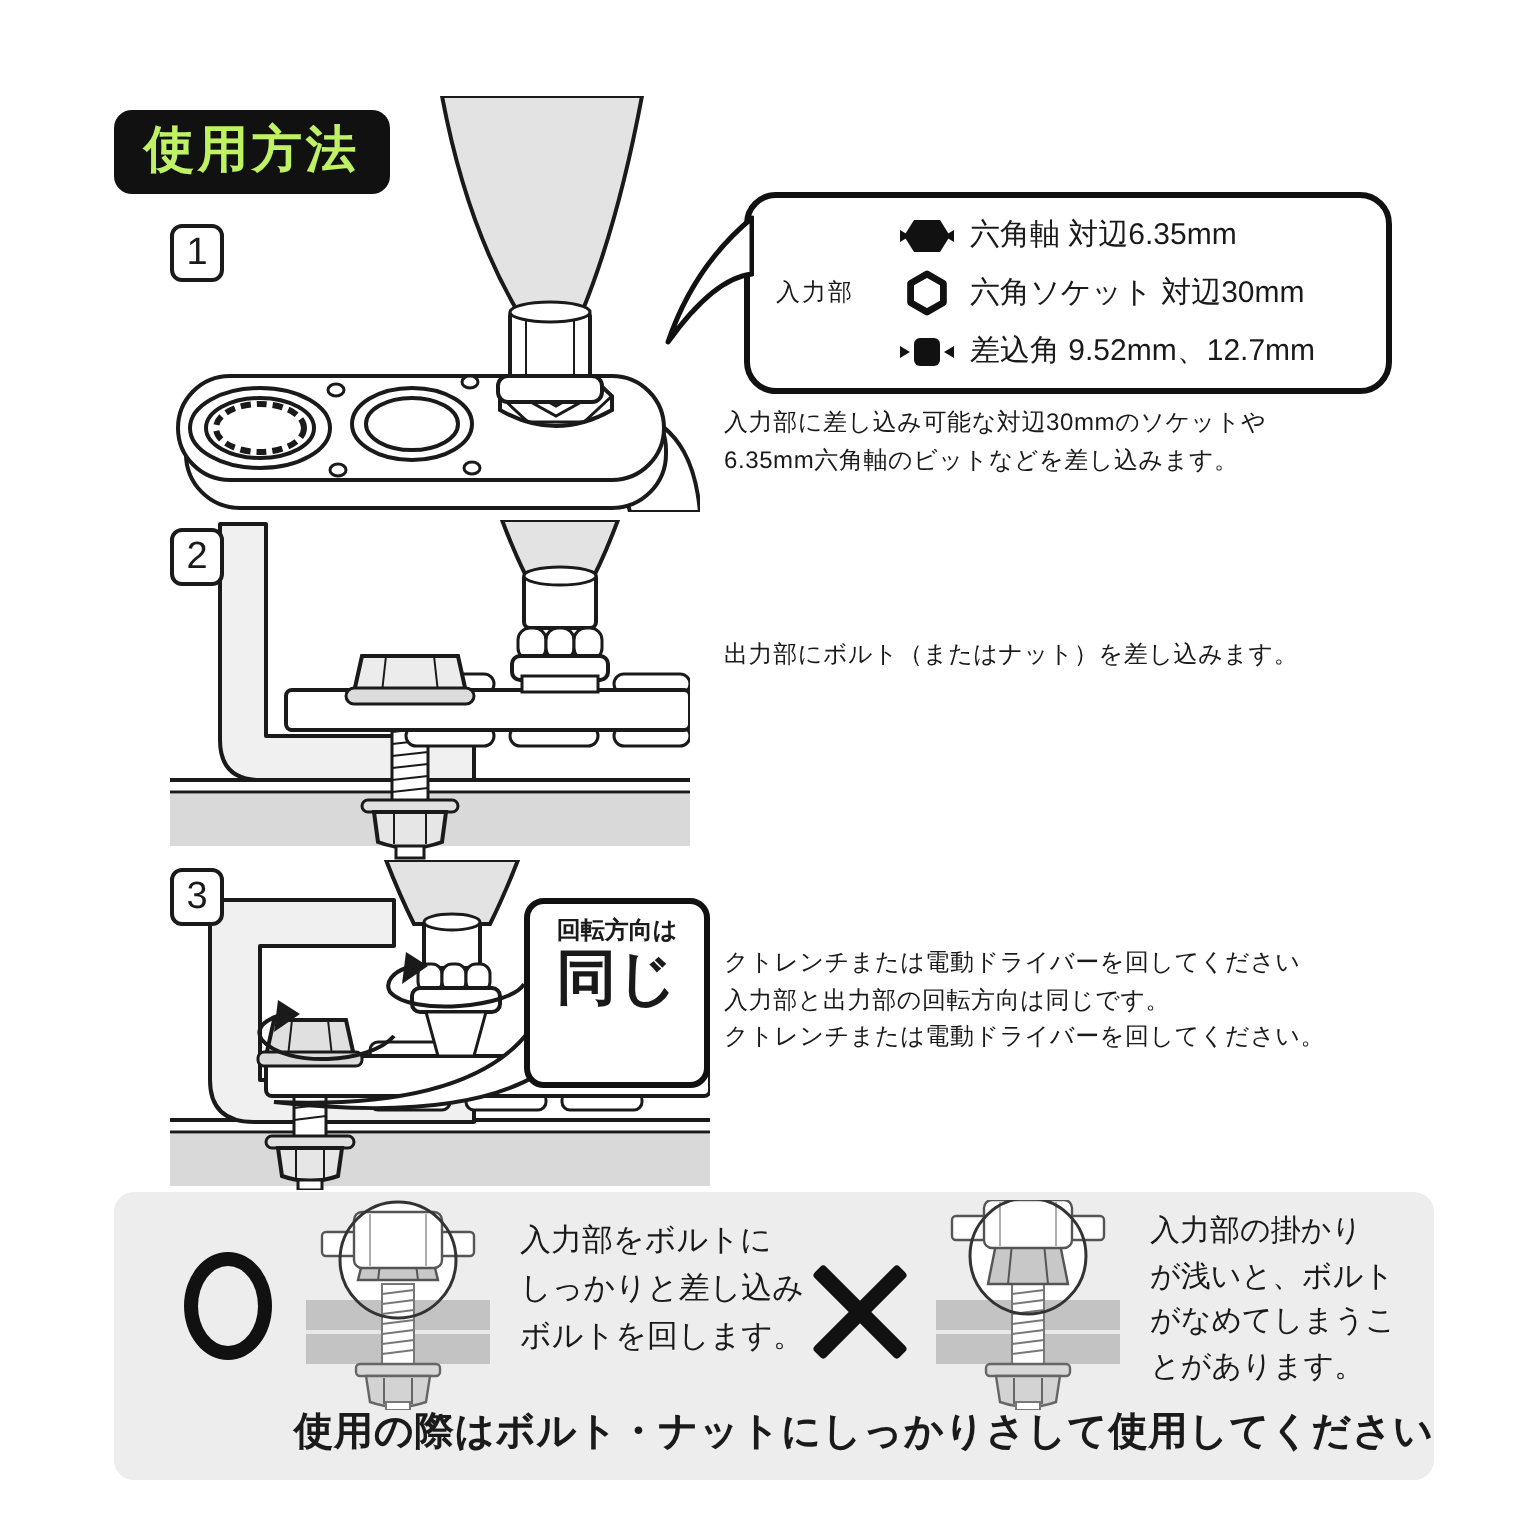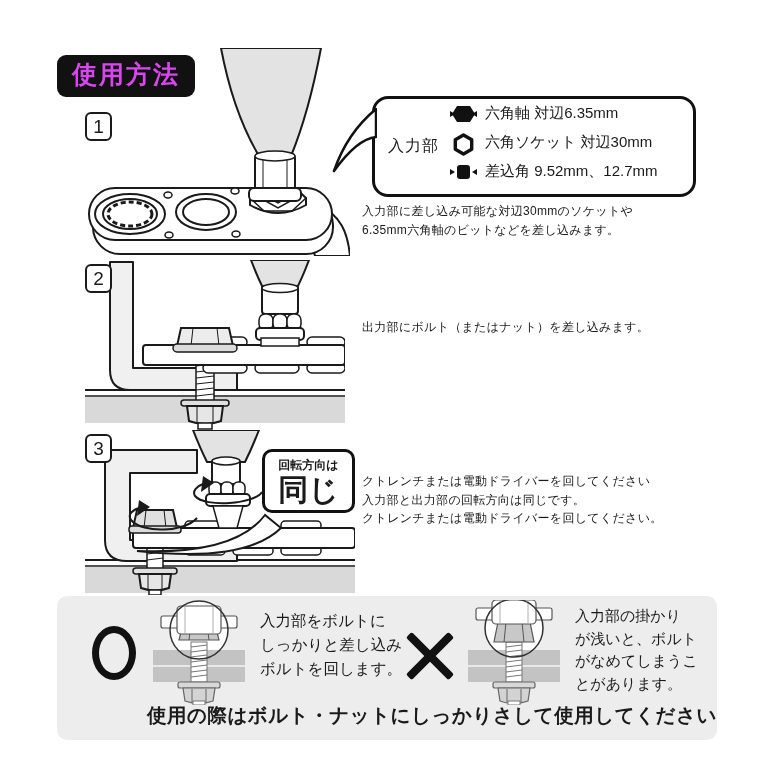--- a/index.html
+++ b/index.html
@@ -1,29 +1,29 @@
 <!DOCTYPE html>
 <html><head>
 <meta charset="utf-8">
 <style>
   *{margin:0;padding:0;box-sizing:border-box}
   html,body{width:768px;height:768px}
   body{background:#fff;font-family:"Liberation Sans",sans-serif;color:#1a1a1a;position:relative;overflow:hidden}
   svg.illu{position:absolute}
-  .title-box{position:absolute;left:57px;top:55px;background:#111;color:#d946ef;font-size:25px;font-weight:bold;padding:3px 15px 6px;border-radius:9px;letter-spacing:2px}
+  .title-box{position:absolute;left:57px;top:55px;background:#111;color:#bef264;font-size:25px;font-weight:bold;padding:3px 15px 6px;border-radius:9px;letter-spacing:2px}
   .badge{position:absolute;width:27px;height:29px;border:2px solid #1a1a1a;border-radius:6px;display:flex;align-items:center;justify-content:center;font-size:19px;background:#fff;z-index:3}
   .callout{position:absolute;left:372px;top:96px;width:324px;height:101px;border:3px solid #111;border-radius:16px;background:#fff;display:flex;align-items:center;z-index:2}
-  .callout-label{font-size:16px;padding-left:13px;width:74px;letter-spacing:1px}
+  .callout-label{font-size:12px;padding-left:13px;width:74px;letter-spacing:1px}
   .callout-rows{display:flex;flex-direction:column;justify-content:center;gap:2px}
-  .callout-row{display:flex;align-items:flex-start;height:27px;gap:8px}
+  .callout-row{display:flex;align-items:center;height:27px;gap:8px}
   .callout-text{font-size:15px;white-space:nowrap}
   .callout-tail{position:absolute;left:331px;top:99px;z-index:3}
   .ic{display:flex;align-items:center;justify-content:center;width:28px}
   .caption{position:absolute;font-size:12px;line-height:1.55;letter-spacing:.3px}
-  .bubble{position:absolute;left:262px;top:449px;width:93px;height:64px;border:3px solid #111;border-radius:10px;background:#fff;text-align:center;z-index:2;padding-top:5px}
+  .bubble{position:absolute;left:262px;top:449px;width:93px;height:95px;border:3px solid #111;border-radius:10px;background:#fff;text-align:center;z-index:2;padding-top:5px}
   .bubble-small{font-size:12px;font-weight:bold}
   .bubble-big{font-size:30px;font-weight:bold;line-height:1.05}
   .note-box{position:absolute;left:57px;top:596px;width:660px;height:144px;background:#ededed;border-radius:10px}
   .ok-circle{position:absolute;left:35px;top:30px;width:44px;height:54px;border:7px solid #111;border-radius:50%}
   .ng-x{position:absolute;left:348px;top:34px;width:50px;height:50px}
   .ng-x i{position:absolute;left:-5px;top:22px;width:60px;height:8px;background:#111;border-radius:2px;display:block}
   .ng-x .b1{transform:rotate(45deg)}
   .ng-x .b2{transform:rotate(-45deg)}
   .ok-text{position:absolute;left:203px;top:13px;font-size:15.5px;line-height:1.55}
   .ng-text{position:absolute;left:518px;top:9px;font-size:15px;line-height:1.5}

